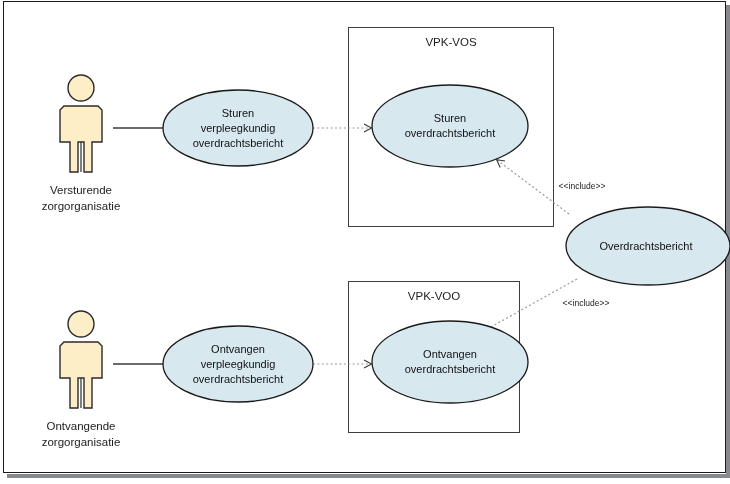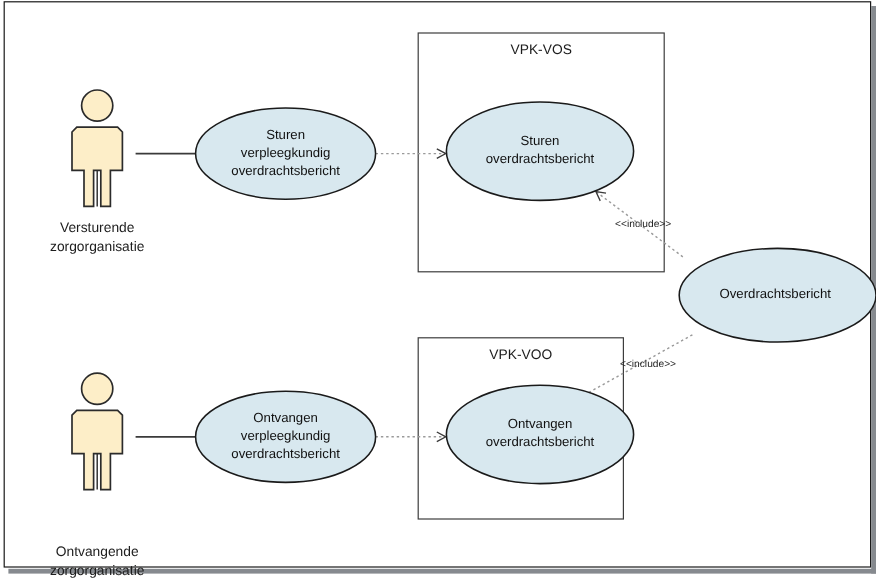--- a/index.html
+++ b/index.html
@@ -92,20 +92,21 @@
     color: #1d1d1d;
     white-space: nowrap;
     transform: translateX(-50%);
   }
   .include-label {
     position: absolute;
     font-size: 8.5px;
     color: #1d1d1d;
     white-space: nowrap;
     transform: translate(-50%, -50%);
+    margin-left: 46px;
   }
 </style>
 </head>
 <body>
 
 <div id="canvas">
 
   <div id="frame-shadow-right"></div>
   <div id="frame-shadow-bottom"></div>
 
@@ -208,21 +209,21 @@
 
   <div class="usecase-label" style="left:646px; top:246px;">
     <div>Overdrachtsbericht</div>
   </div>
 
   <div class="actor-label" style="left:81px; top:182px;">
     <div>Versturende</div>
     <div>zorgorganisatie</div>
   </div>
 
-  <div class="actor-label" style="left:81px; top:418px;margin-top:34px;">
+  <div class="actor-label" style="left:81px; top:418px;">
     <div>Ontvangende</div>
     <div>zorgorganisatie</div>
   </div>
 
   <div class="include-label" style="left:536px; top:186px;">&lt;&lt;include&gt;&gt;</div>
 
   <div class="include-label" style="left:540px; top:303px;">&lt;&lt;include&gt;&gt;</div>
 
 </div>
 

